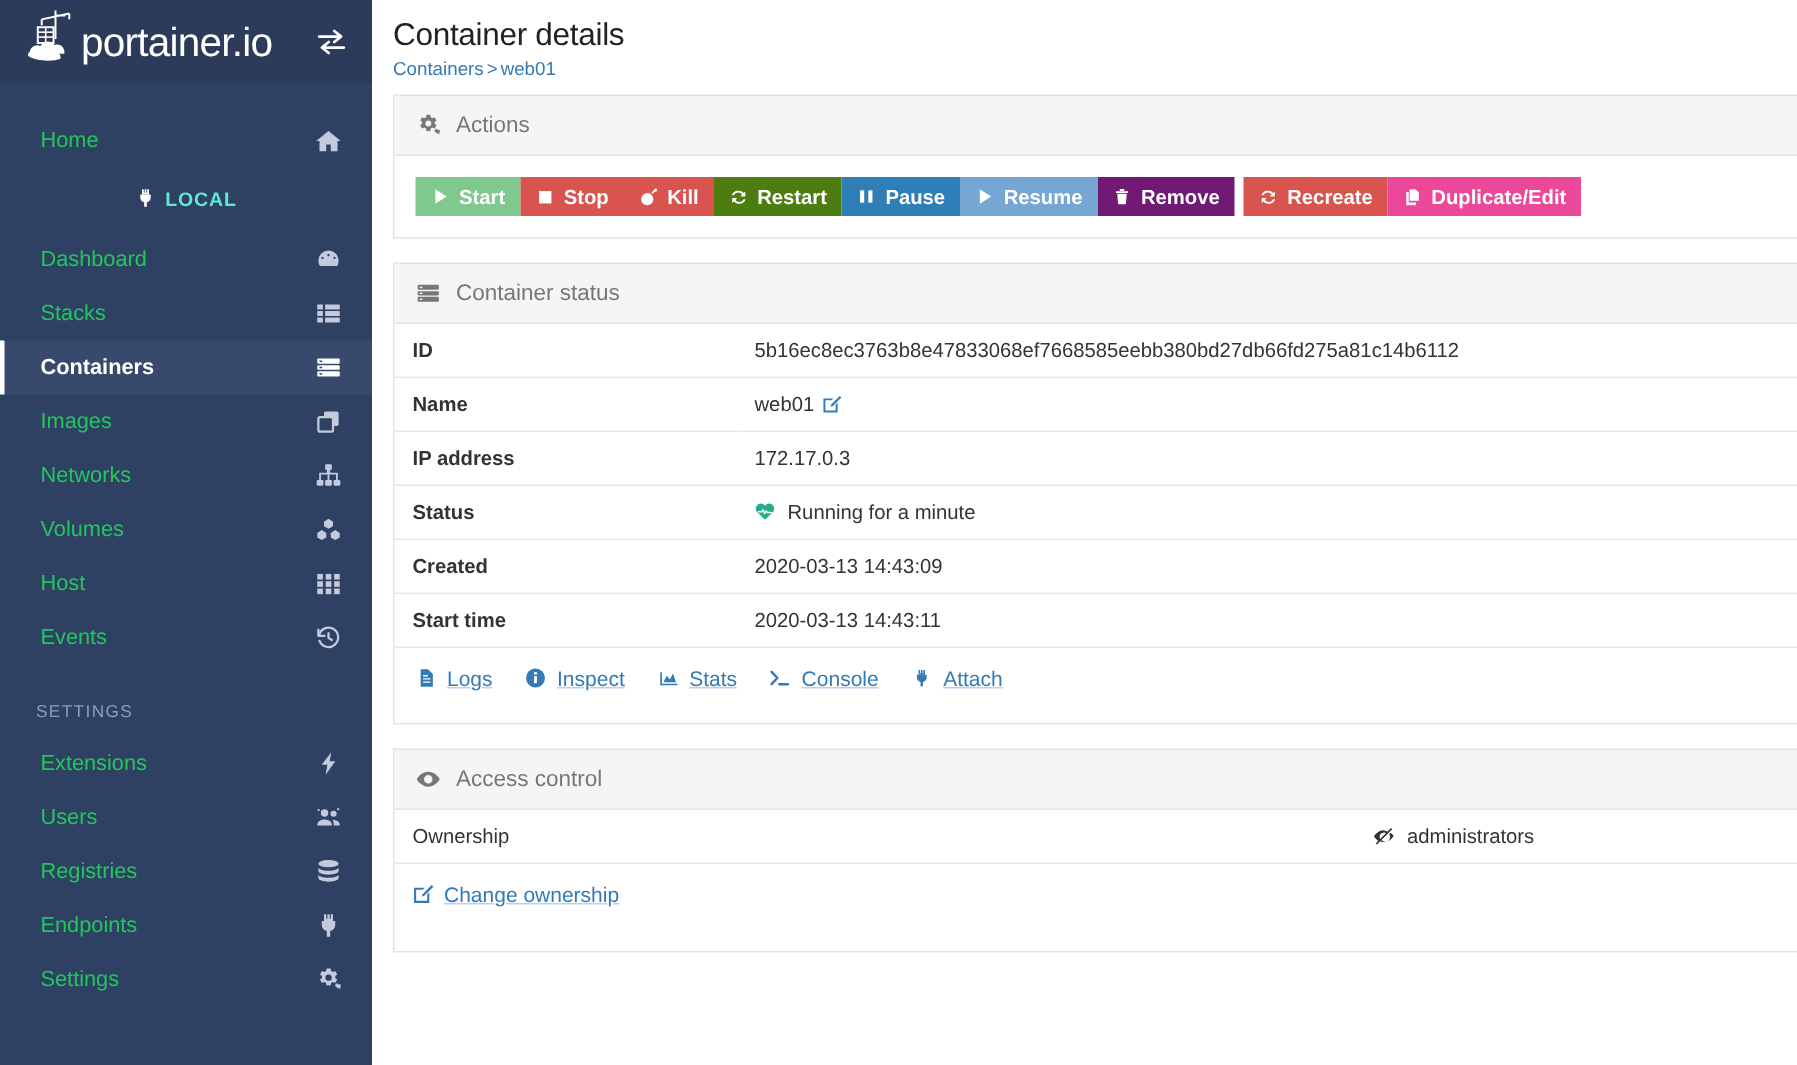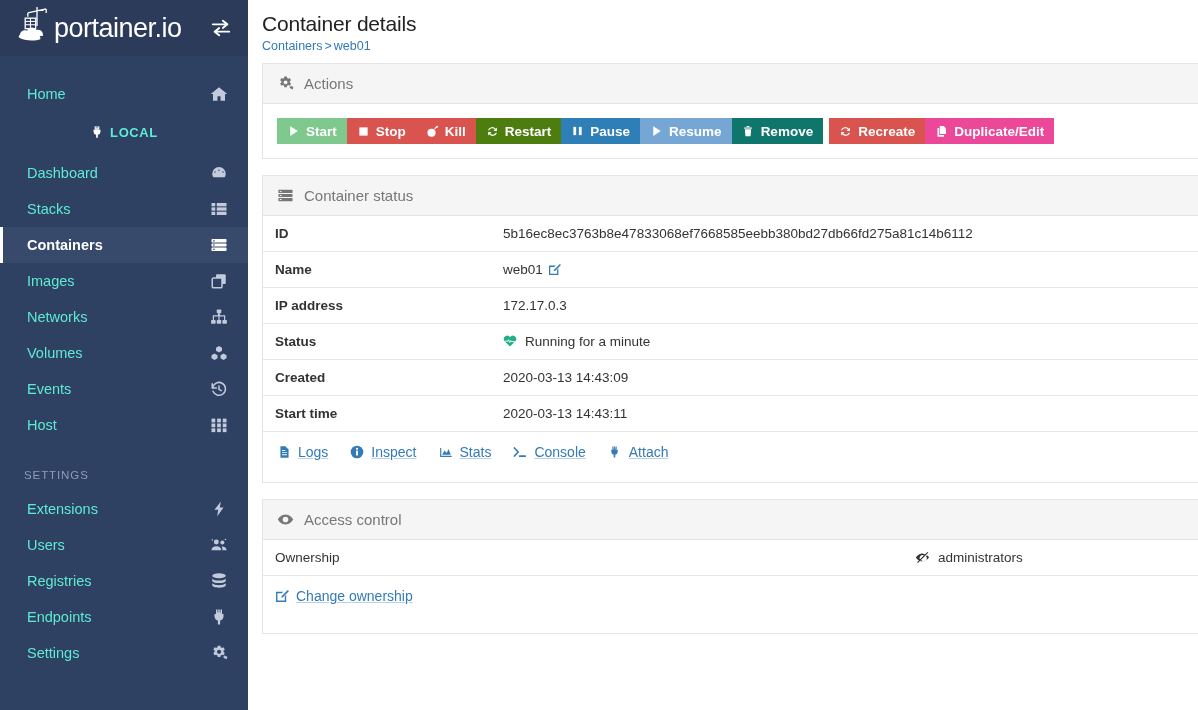--- a/index.html
+++ b/index.html
@@ -33,21 +33,21 @@
     font-weight: 400; margin-left: -4px; line-height: 1;
   }
   .toggle-icon {
     position: absolute; right: 16px; top: 50%; transform: translateY(-50%);
     width: 22px; height: 22px; color: #ffffff; cursor: pointer;
   }
   .nav { padding-top: 0; }
   .nav-item {
     display: flex; align-items: center; justify-content: space-between;
     height: 36px; padding: 0 20px 0 24px;
-    font-size: 14.5px; color: #5eead4; cursor: pointer;
+    font-size: 14.5px; color: #22c55e; cursor: pointer;
     border-left: 3px solid transparent;
     text-decoration: none;
   }
   .nav-item .ic { width: 18px; height: 18px; color: #c3cadb; display: flex; align-items: center; justify-content: center; }
   .nav-item.active {
     background: #384a6b; color: #ffffff; border-left: 3px solid #ffffff;
     font-weight: 700;
   }
   .nav-item.active .ic { color: #ffffff; }
   .nav-gap-home { margin-top: 20px; }
@@ -258,43 +258,43 @@
         <span class="ic">
           <svg viewBox="0 0 24 24" width="18" height="18" fill="currentColor" aria-hidden="true">
             <path d="M12 2.5 16 5v4l-4 2.4L8 9V5Z"></path>
             <path d="M6 12.5 10 15v4l-4 2.4L2 19v-4Z"></path>
             <path d="M18 12.5 22 15v4l-4 2.4L14 19v-4Z"></path>
           </svg>
         </span>
       </a>
 
       <a class="nav-item">
-        <span>Events</span>
-        <span class="ic">
-          <svg viewBox="0 0 24 24" width="18" height="18" fill="none" stroke="currentColor" stroke-width="2" aria-hidden="true">
-            <path d="M3.5 10.5A8.6 8.6 0 1 1 4 15" stroke-linecap="round"></path>
-            <path d="M3 5v5.5h5.5" stroke-linecap="round" stroke-linejoin="round"></path>
-            <path d="M12 8v4.4l3 1.8" stroke-linecap="round"></path>
-          </svg>
-        </span>
-      </a>
-
-      <a class="nav-item">
         <span>Host</span>
         <span class="ic">
           <svg viewBox="0 0 24 24" width="18" height="18" fill="currentColor" aria-hidden="true">
             <rect x="2" y="3.5" width="5" height="5"></rect>
               <rect x="9.5" y="3.5" width="5" height="5"></rect>
               <rect x="17" y="3.5" width="5" height="5"></rect>
             <rect x="2" y="10" width="5" height="5"></rect>
               <rect x="9.5" y="10" width="5" height="5"></rect>
               <rect x="17" y="10" width="5" height="5"></rect>
             <rect x="2" y="16.5" width="5" height="5"></rect>
               <rect x="9.5" y="16.5" width="5" height="5"></rect>
               <rect x="17" y="16.5" width="5" height="5"></rect>
+          </svg>
+        </span>
+      </a>
+
+      <a class="nav-item">
+        <span>Events</span>
+        <span class="ic">
+          <svg viewBox="0 0 24 24" width="18" height="18" fill="none" stroke="currentColor" stroke-width="2" aria-hidden="true">
+            <path d="M3.5 10.5A8.6 8.6 0 1 1 4 15" stroke-linecap="round"></path>
+            <path d="M3 5v5.5h5.5" stroke-linecap="round" stroke-linejoin="round"></path>
+            <path d="M12 8v4.4l3 1.8" stroke-linecap="round"></path>
           </svg>
         </span>
       </a>
 
       <div class="section-title">Settings</div>
 
       <a class="nav-item">
         <span>Extensions</span>
         <span class="ic">
           <svg viewBox="0 0 24 24" width="18" height="18" fill="currentColor" aria-hidden="true">
@@ -426,21 +426,21 @@
 
             <button class="btn" style="background:#76a7d4">
               <span class="ic">
                 <svg viewBox="0 0 16 16" width="12" height="12" fill="#ffffff" aria-hidden="true">
                     <path d="M3 1.5 13 8 3 14.5Z"></path>
                   </svg>
               </span>
               <span>Resume</span>
             </button>
 
-            <button class="btn" style="background:#0f766e">
+            <button class="btn" style="background:#701a75">
               <span class="ic">
                 <svg viewBox="0 0 16 16" width="12" height="12" fill="#ffffff" aria-hidden="true">
                   <path d="M2.6 3.4h10.8v1.4H2.6Z"></path>
                     <path d="M6 1.4h4v1.6H6Z"></path>
                   <path d="M3.8 5.6h8.4l-.7 8.6a.8.8 0 0 1-.8.7H5.3a.8.8 0 0 1-.8-.7Z"></path>
                 </svg>
               </span>
               <span>Remove</span>
             </button>
 

